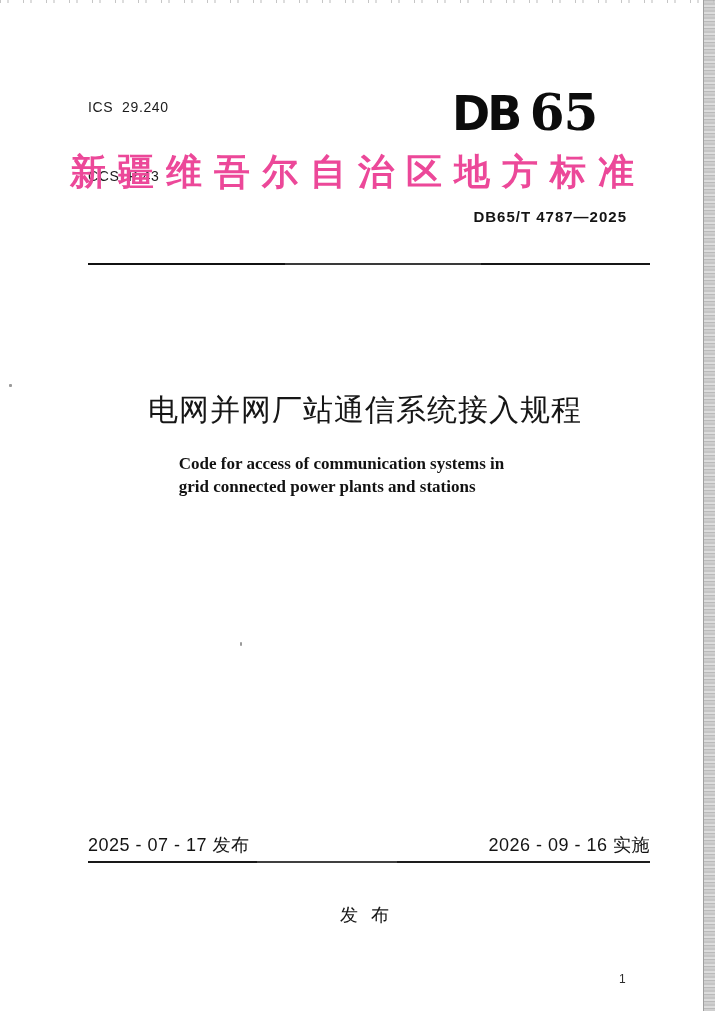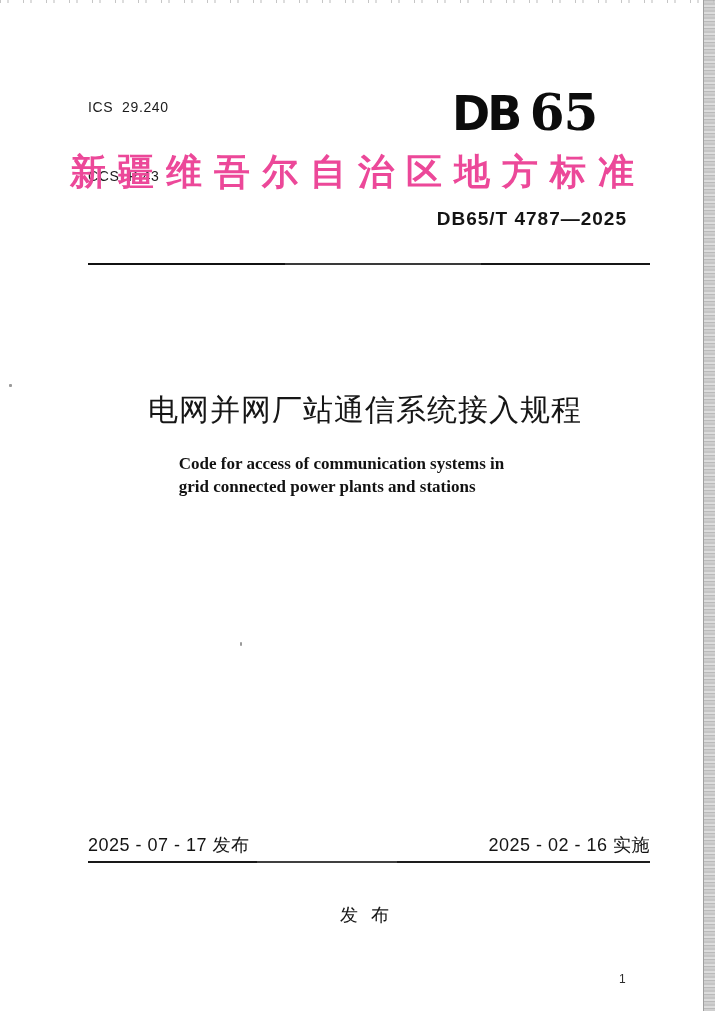--- a/index.html
+++ b/index.html
@@ -87,21 +87,21 @@
     left: 70px; top: 148px;
     font-size: 36px;
     font-weight: 600;
     letter-spacing: 12px;
     white-space: nowrap;
     color: #ec4899;
   }
   .std-number {
     position: absolute;
     right: 88px; top: 208px;
-    font-size: 19px;
+    font-size: 15px;
     font-weight: 700;
     letter-spacing: 1px;
     color: #141414;
   }
   .rule-top {
     position: absolute;
     left: 88px; top: 263px;
     width: 562px; height: 2px;
     background: linear-gradient(90deg, #111 0 35%, #3a3a3a 35% 70%, #161616 70% 100%);
   }
@@ -191,21 +191,21 @@
   <div class="std-number">DB65/T 4787—2025</div>
 
   <div class="rule-top"></div>
 
   <div class="doc-title-zh">电网并网厂站通信系统接入规程</div>
 
   <div class="doc-title-en">Code for access of communication systems in grid connected power plants and stations</div>
 
   <div class="date-row">
     <span>2025 - 07 - 17 发布</span>
-    <span>2025 - 02 - 16 实施</span>
+    <span>2026 - 09 - 16 实施</span>
   </div>
 
   <div class="rule-bottom"></div>
 
   <div class="publisher-row">
     <span>发  布</span>
   </div>
 
   <div class="page-number">1</div>
 

